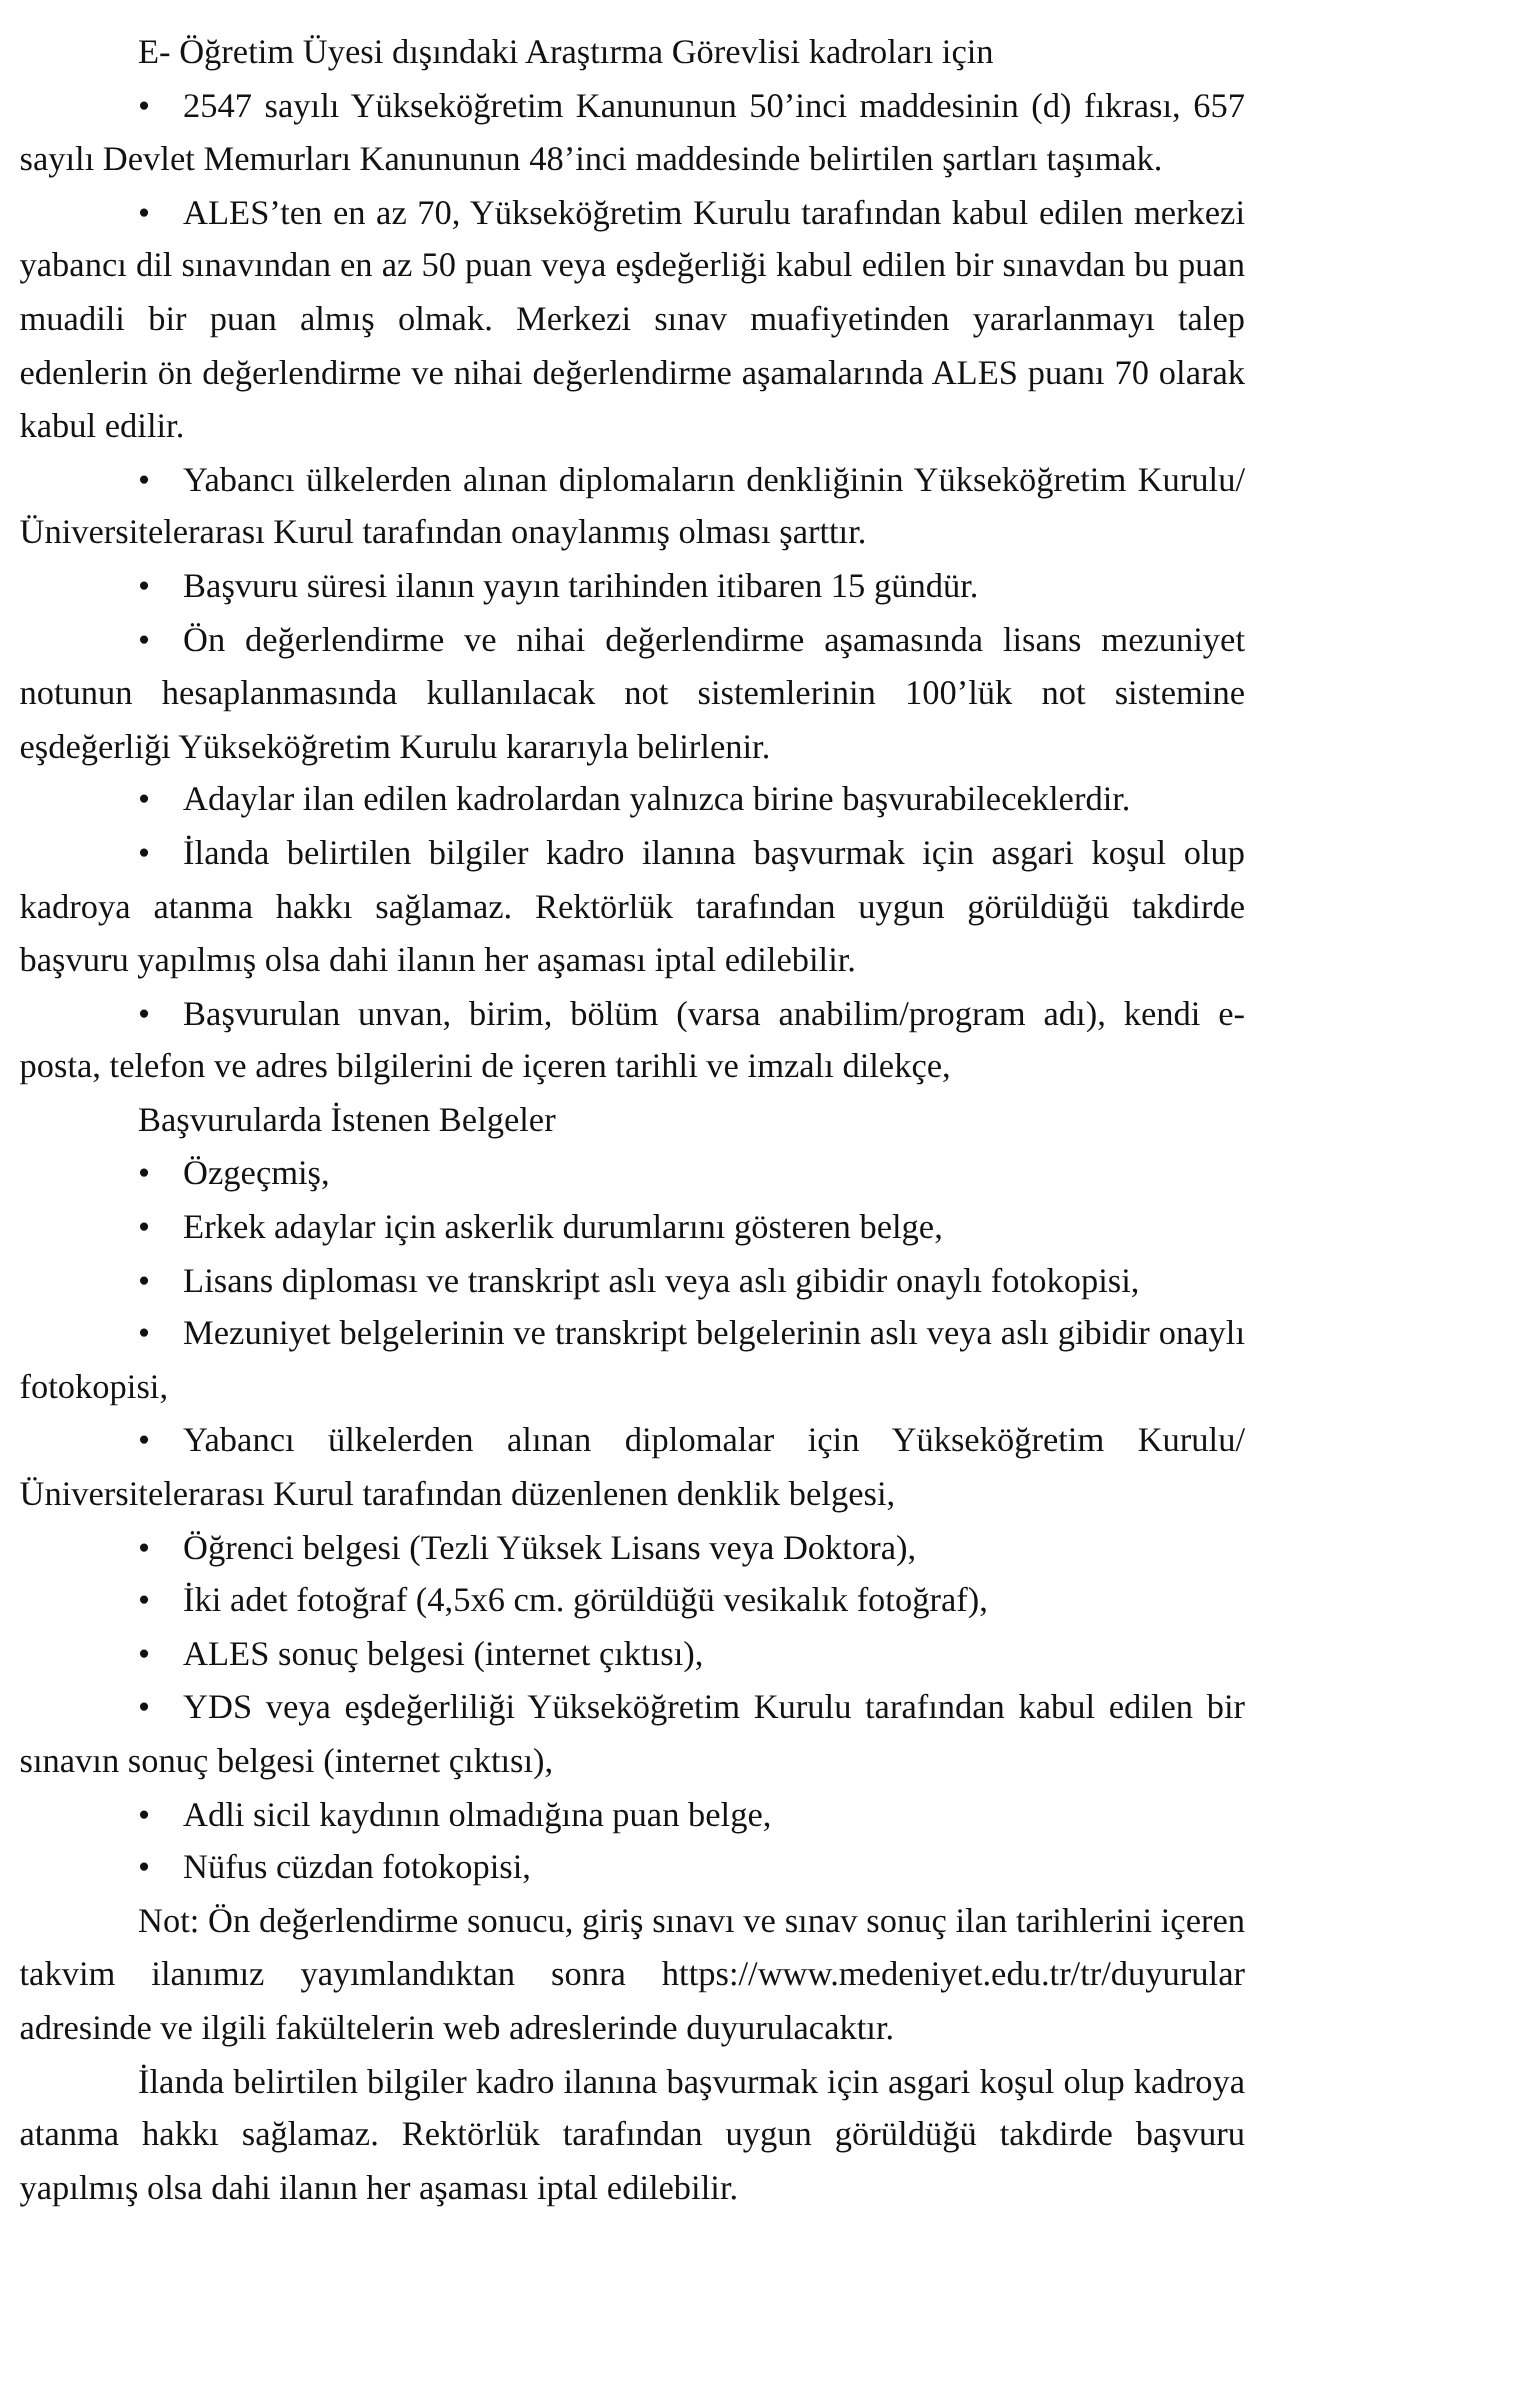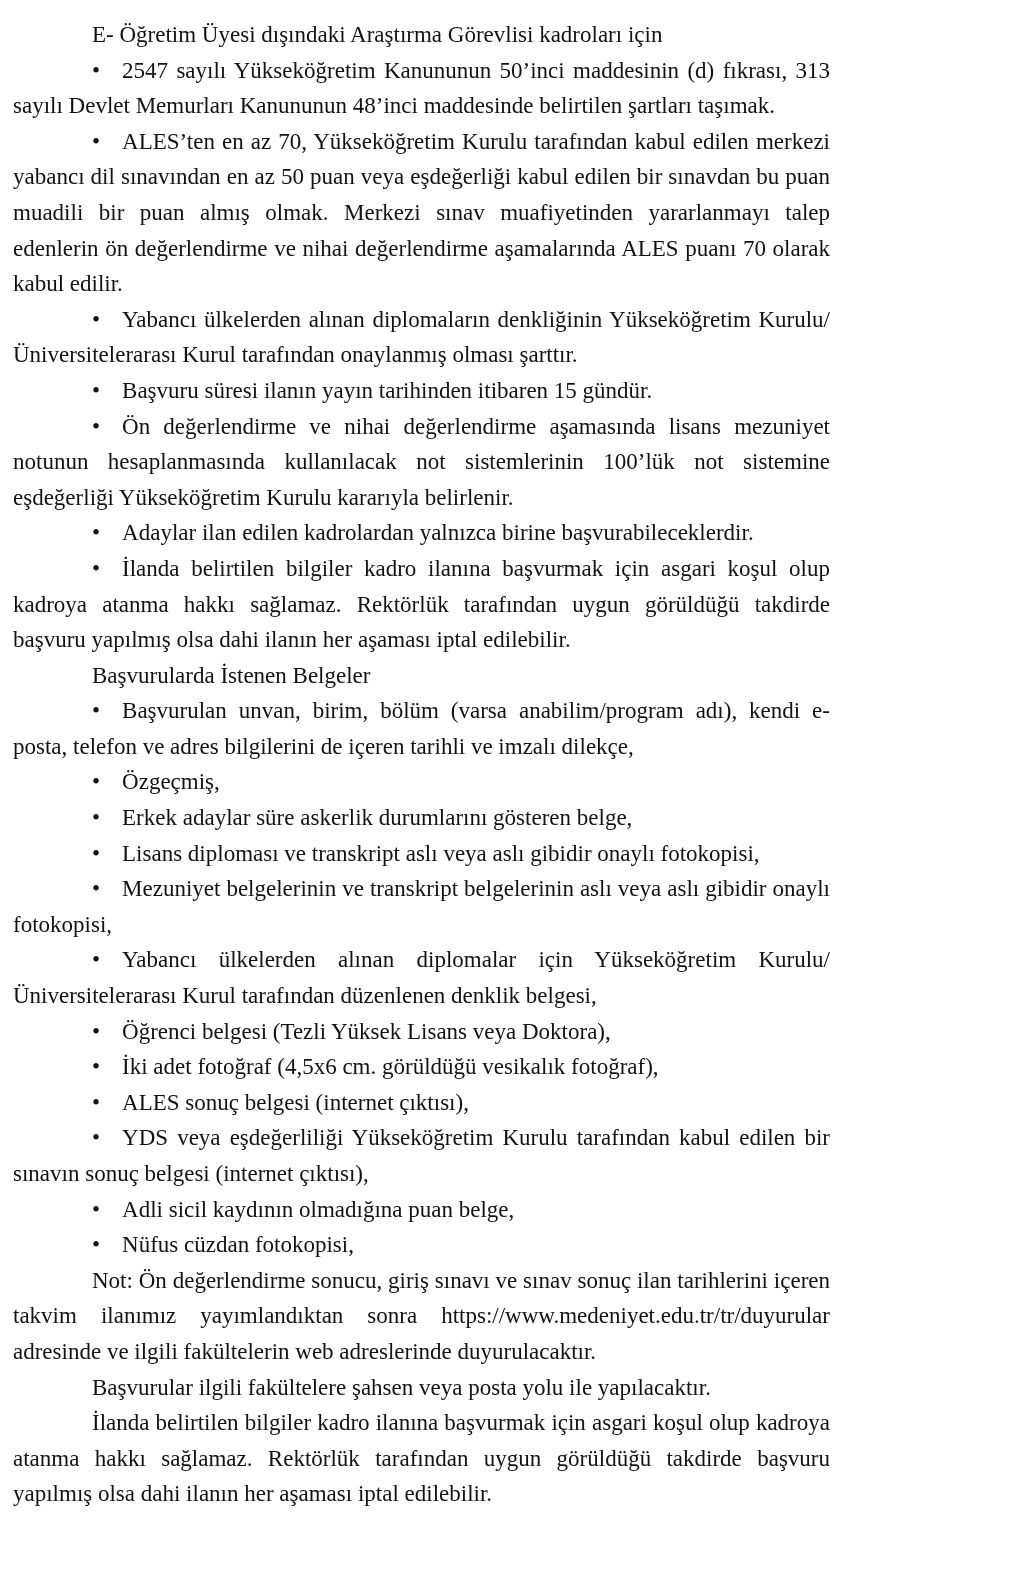--- a/index.html
+++ b/index.html
@@ -29,42 +29,42 @@
     padding-right: 22px;
   }
 </style>
 </head>
 <body>
 
 <div class="page">
 
   <p class="para"><span class="txt">E- Öğretim Üyesi dışındaki Araştırma Görevlisi kadroları için</span></p>
 
-  <p class="para"><span class="marker">•</span><span class="txt">2547 sayılı Yükseköğretim Kanununun 50’inci maddesinin (d) fıkrası, 313 sayılı Devlet Memurları Kanununun 48’inci maddesinde belirtilen şartları taşımak.</span></p>
+  <p class="para"><span class="marker">•</span><span class="txt">2547 sayılı Yükseköğretim Kanununun 50’inci maddesinin (d) fıkrası, 657 sayılı Devlet Memurları Kanununun 48’inci maddesinde belirtilen şartları taşımak.</span></p>
 
 
   <p class="para"><span class="marker">•</span><span class="txt">ALES’ten en az 70, Yükseköğretim Kurulu tarafından kabul edilen merkezi yabancı dil sınavından en az 50 puan veya eşdeğerliği kabul edilen bir sınavdan bu puan muadili bir puan almış olmak. Merkezi sınav muafiyetinden yararlanmayı talep edenlerin ön değerlendirme ve nihai değerlendirme aşamalarında ALES puanı 70 olarak kabul edilir.</span></p>
 
   <p class="para"><span class="marker">•</span><span class="txt">Yabancı ülkelerden alınan diplomaların denkliğinin Yükseköğretim Kurulu/ Üniversitelerarası Kurul tarafından onaylanmış olması şarttır.</span></p>
 
   <p class="para"><span class="marker">•</span><span class="txt">Başvuru süresi ilanın yayın tarihinden itibaren 15 gündür.</span></p>
 
   <p class="para"><span class="marker">•</span><span class="txt">Ön değerlendirme ve nihai değerlendirme aşamasında lisans mezuniyet notunun hesaplanmasında kullanılacak not sistemlerinin 100’lük not sistemine eşdeğerliği Yükseköğretim Kurulu kararıyla belirlenir.</span></p>
 
   <p class="para"><span class="marker">•</span><span class="txt">Adaylar ilan edilen kadrolardan yalnızca birine başvurabileceklerdir.</span></p>
 
   <p class="para"><span class="marker">•</span><span class="txt">İlanda belirtilen bilgiler kadro ilanına başvurmak için asgari koşul olup kadroya atanma hakkı sağlamaz. Rektörlük tarafından uygun görüldüğü takdirde başvuru yapılmış olsa dahi ilanın her aşaması iptal edilebilir.</span></p>
 
+  <p class="para"><span class="marker">•</span><span class="txt">Başvurulan unvan, birim, bölüm (varsa anabilim/​program adı),  kendi e-posta, telefon ve adres bilgilerini de içeren tarihli ve imzalı dilekçe,</span></p>
+
   <p class="para"><span class="txt">Başvurularda İstenen Belgeler</span></p>
-
-  <p class="para"><span class="marker">•</span><span class="txt">Başvurulan unvan, birim, bölüm (varsa anabilim/​program adı),  kendi e-posta, telefon ve adres bilgilerini de içeren tarihli ve imzalı dilekçe,</span></p>
 
   <p class="para"><span class="marker">•</span><span class="txt">Özgeçmiş,</span></p>
 
-  <p class="para"><span class="marker">•</span><span class="txt">Erkek adaylar süre askerlik durumlarını gösteren belge,</span></p>
+  <p class="para"><span class="marker">•</span><span class="txt">Erkek adaylar için askerlik durumlarını gösteren belge,</span></p>
 
   <p class="para"><span class="marker">•</span><span class="txt">Lisans diploması ve transkript aslı veya aslı gibidir onaylı fotokopisi,</span></p>
 
   <p class="para"><span class="marker">•</span><span class="txt">Mezuniyet belgelerinin ve transkript belgelerinin aslı veya aslı gibidir onaylı fotokopisi,</span></p>
 
   <p class="para"><span class="marker">•</span><span class="txt">Yabancı ülkelerden alınan diplomalar için Yükseköğretim Kurulu/​Üniversitelerarası Kurul tarafından düzenlenen denklik belgesi,</span></p>
 
   <p class="para"><span class="marker">•</span><span class="txt">Öğrenci belgesi (Tezli Yüksek Lisans veya Doktora),</span></p>
 
   <p class="para"><span class="marker">•</span><span class="txt">İki adet fotoğraf (4,5x6 cm. görüldüğü vesikalık fotoğraf),</span></p>
@@ -72,18 +72,17 @@
   <p class="para"><span class="marker">•</span><span class="txt">ALES sonuç belgesi (internet çıktısı),</span></p>
 
   <p class="para"><span class="marker">•</span><span class="txt">YDS veya eşdeğerliliği Yükseköğretim Kurulu tarafından kabul edilen bir sınavın sonuç belgesi (internet çıktısı),</span></p>
 
   <p class="para"><span class="marker">•</span><span class="txt">Adli sicil kaydının olmadığına puan belge,</span></p>
 
   <p class="para"><span class="marker">•</span><span class="txt">Nüfus cüzdan fotokopisi,</span></p>
 
   <p class="para"><span class="txt">Not: Ön değerlendirme sonucu, giriş sınavı ve sınav sonuç ilan tarihlerini içeren takvim ilanımız yayımlandıktan sonra </span><span class="txt">https:/​/​www.medeniyet.edu.tr/​tr/​duyurular</span><span class="txt"> adresinde ve ilgili fakültelerin web adreslerinde duyurulacaktır.</span></p>
 
-  <p class="para"><span class="txt">Başvurular ilgili fakültelere şahsen veya posta yolu ile yapılacaktır.</span></p>
 
 
   <p class="para"><span class="txt">İlanda belirtilen bilgiler kadro ilanına başvurmak için asgari koşul olup kadroya atanma hakkı sağlamaz. Rektörlük tarafından uygun görüldüğü takdirde başvuru yapılmış olsa dahi ilanın her aşaması iptal edilebilir.</span></p>
 
 </div>
 
 </body></html>

